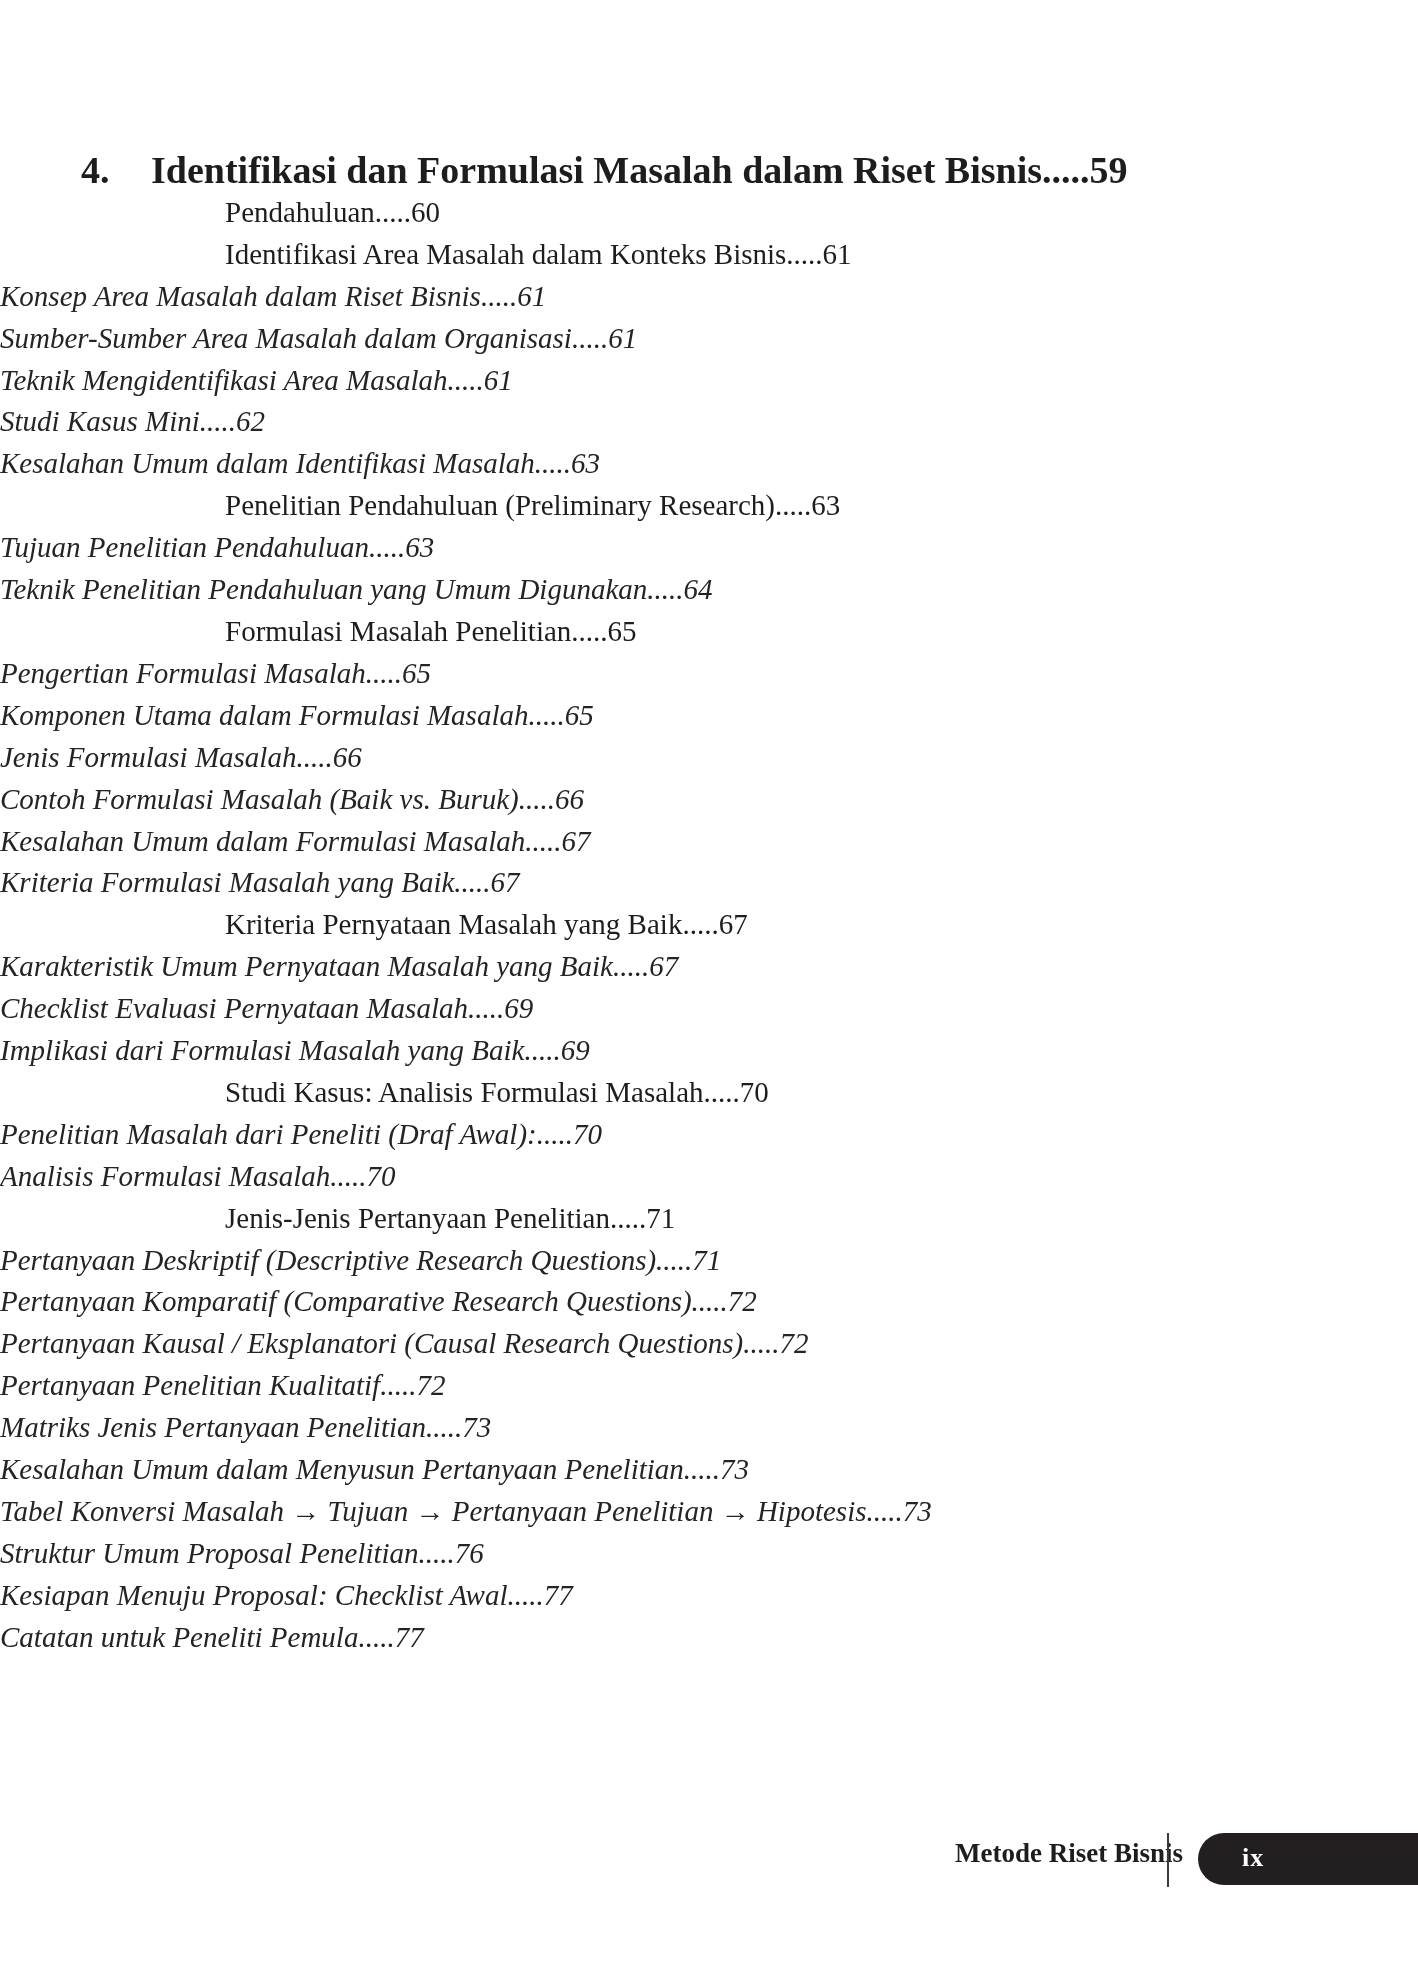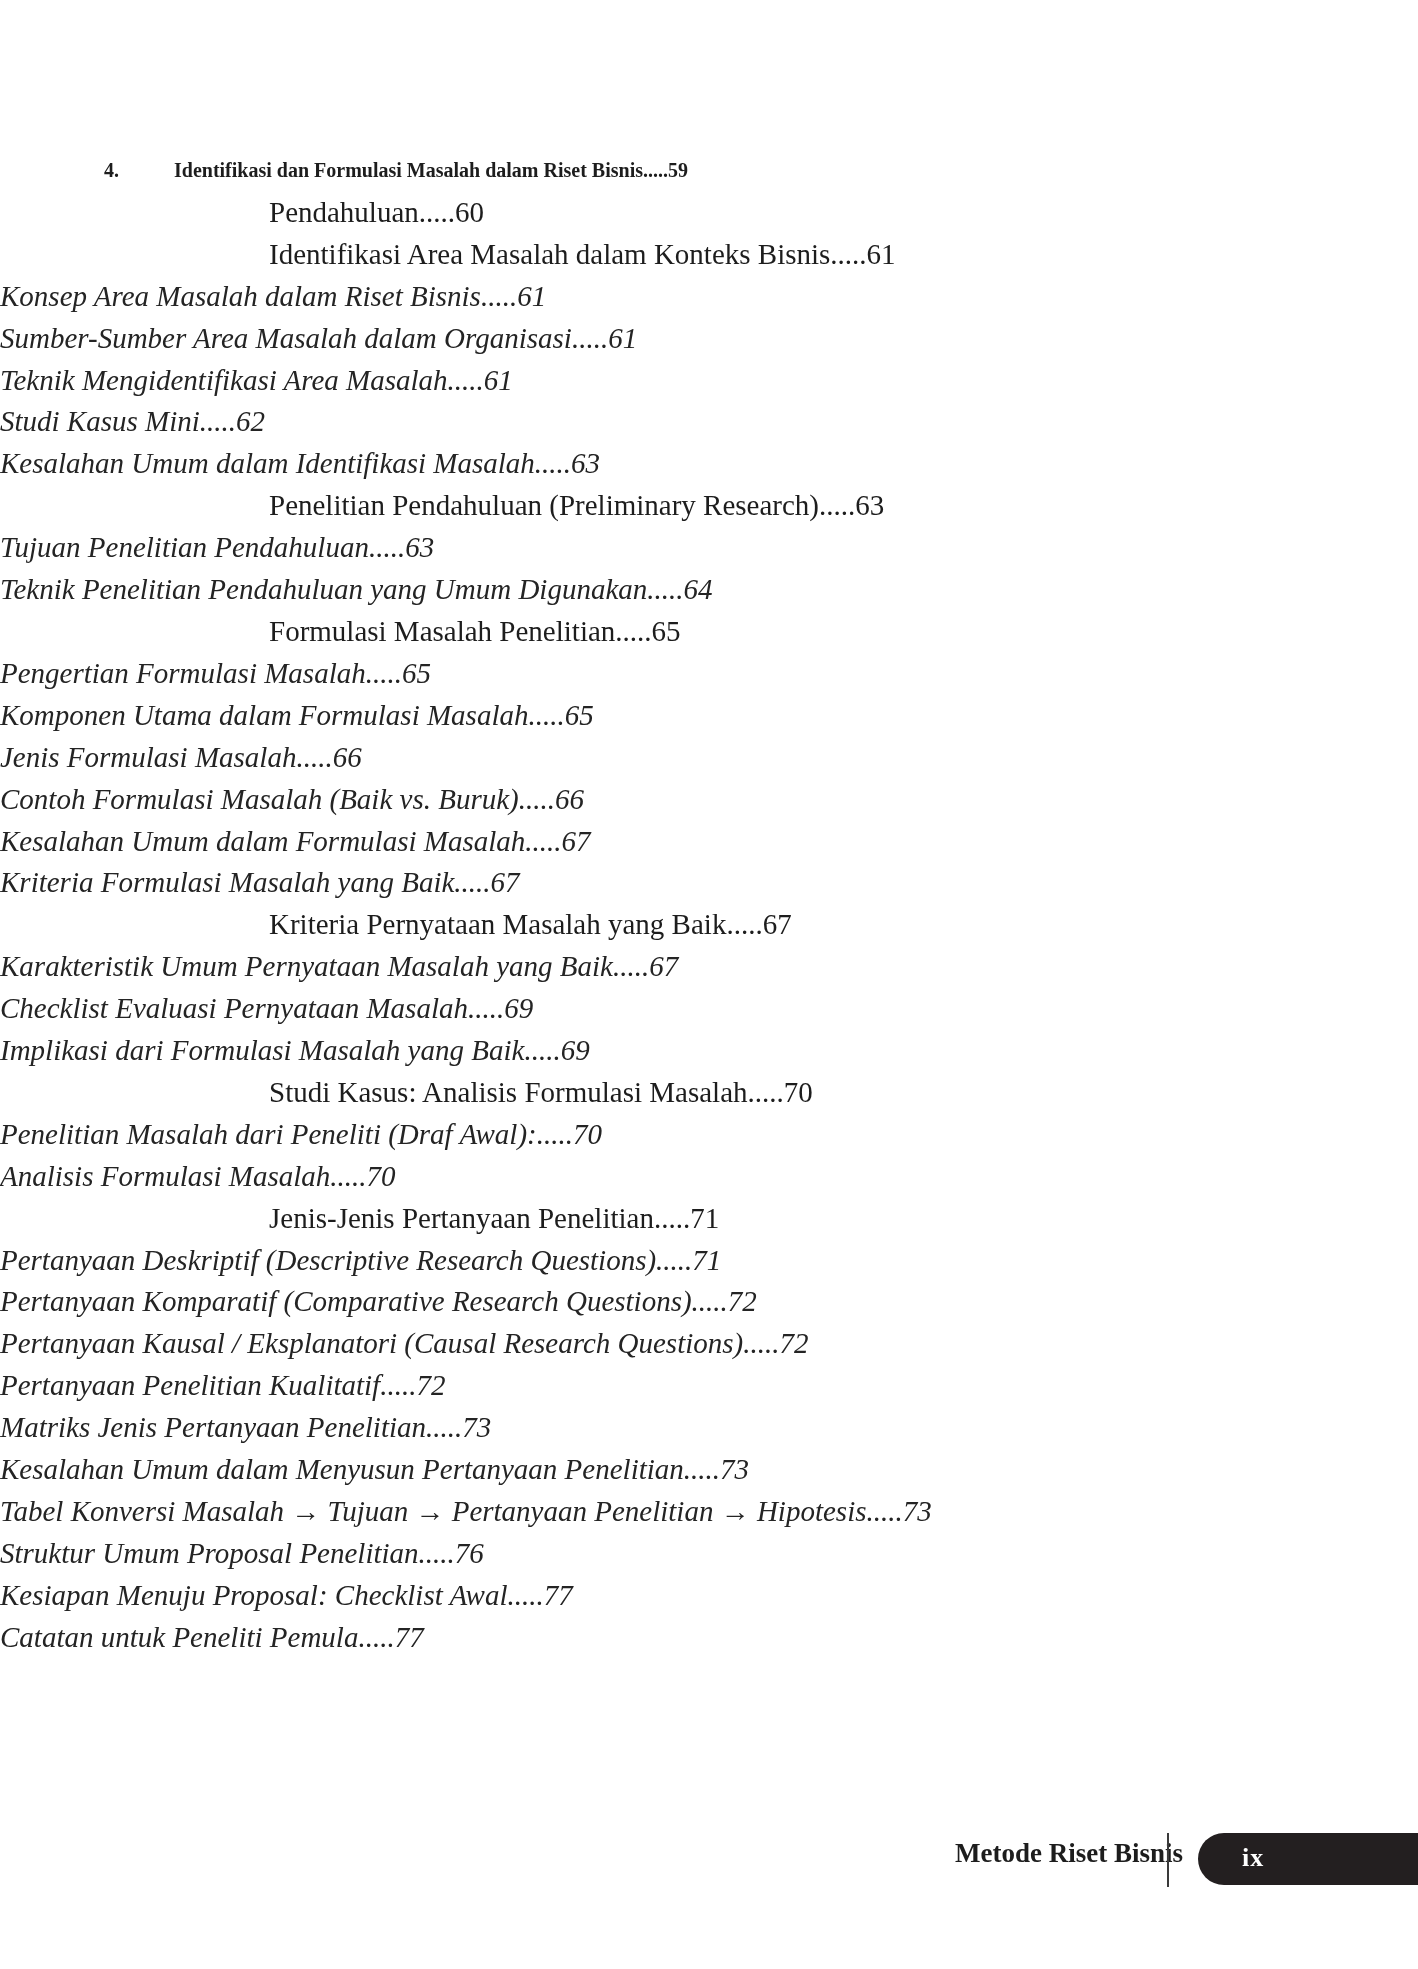--- a/index.html
+++ b/index.html
@@ -21,32 +21,31 @@
     top: 150px;
     left: 0;
     right: 0;
   }
   .entry {
     line-height: 41.9px;
     font-size: 29px;
     white-space: nowrap;
   }
   .entry.l1 {
-    padding-left: 104px;
+    padding-left: 81px;
     font-weight: bold;
-    font-size: 20px;
+    font-size: 38px;
   }
   .entry.l1 .num {
     display: inline-block;
     width: 70px;
   }
   .entry.l2 {
     padding-left: 225px;
     font-weight: normal;
-    margin-left: 44px;
   }
   .entry.l3 {
     font-style: italic;
     color: #242424;
   }
   .footer-title {
     position: absolute;
     top: 1838px;
     left: 0;
     width: 1137px;

